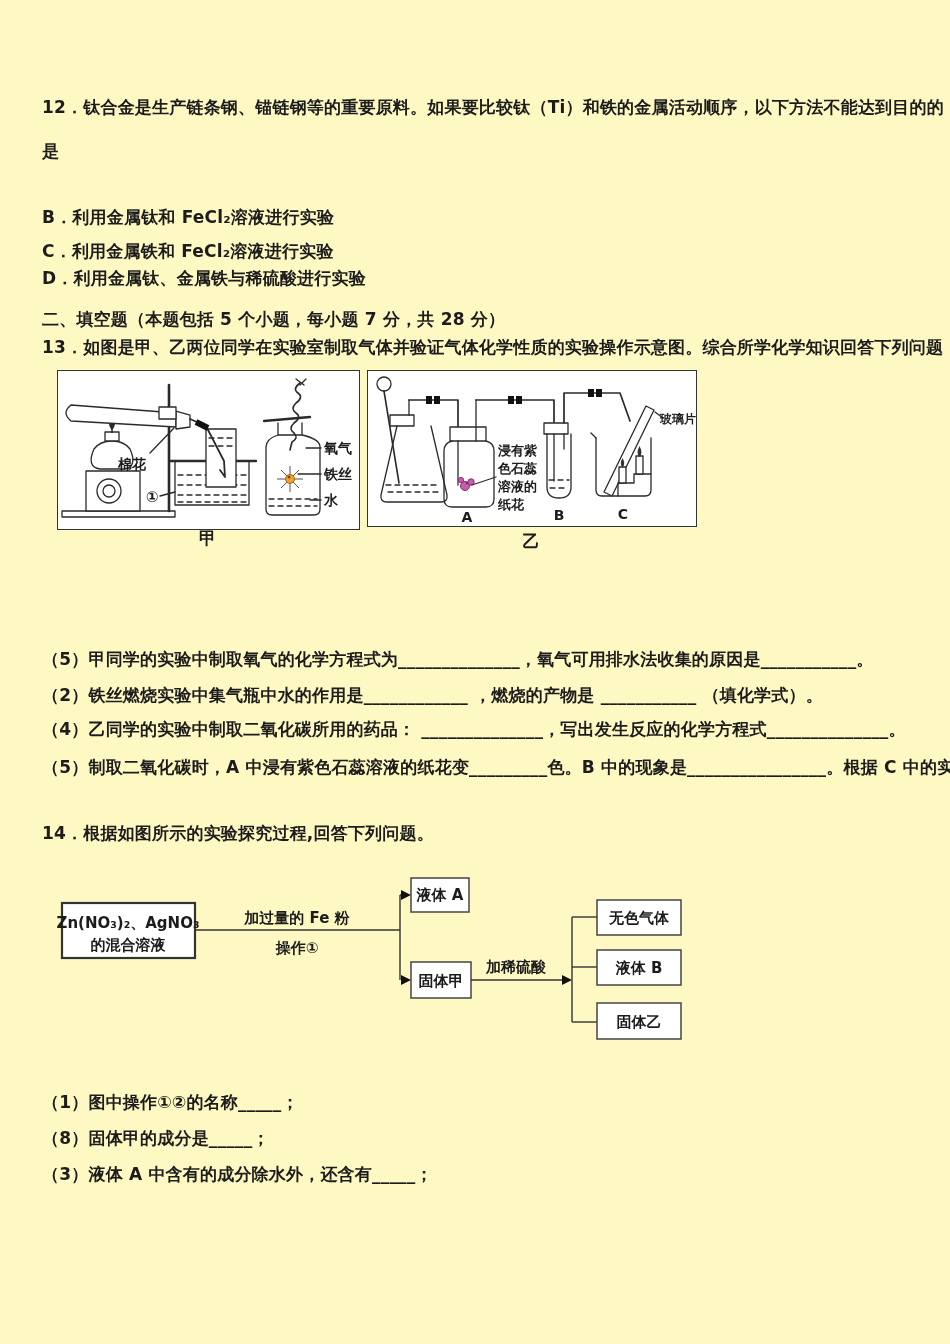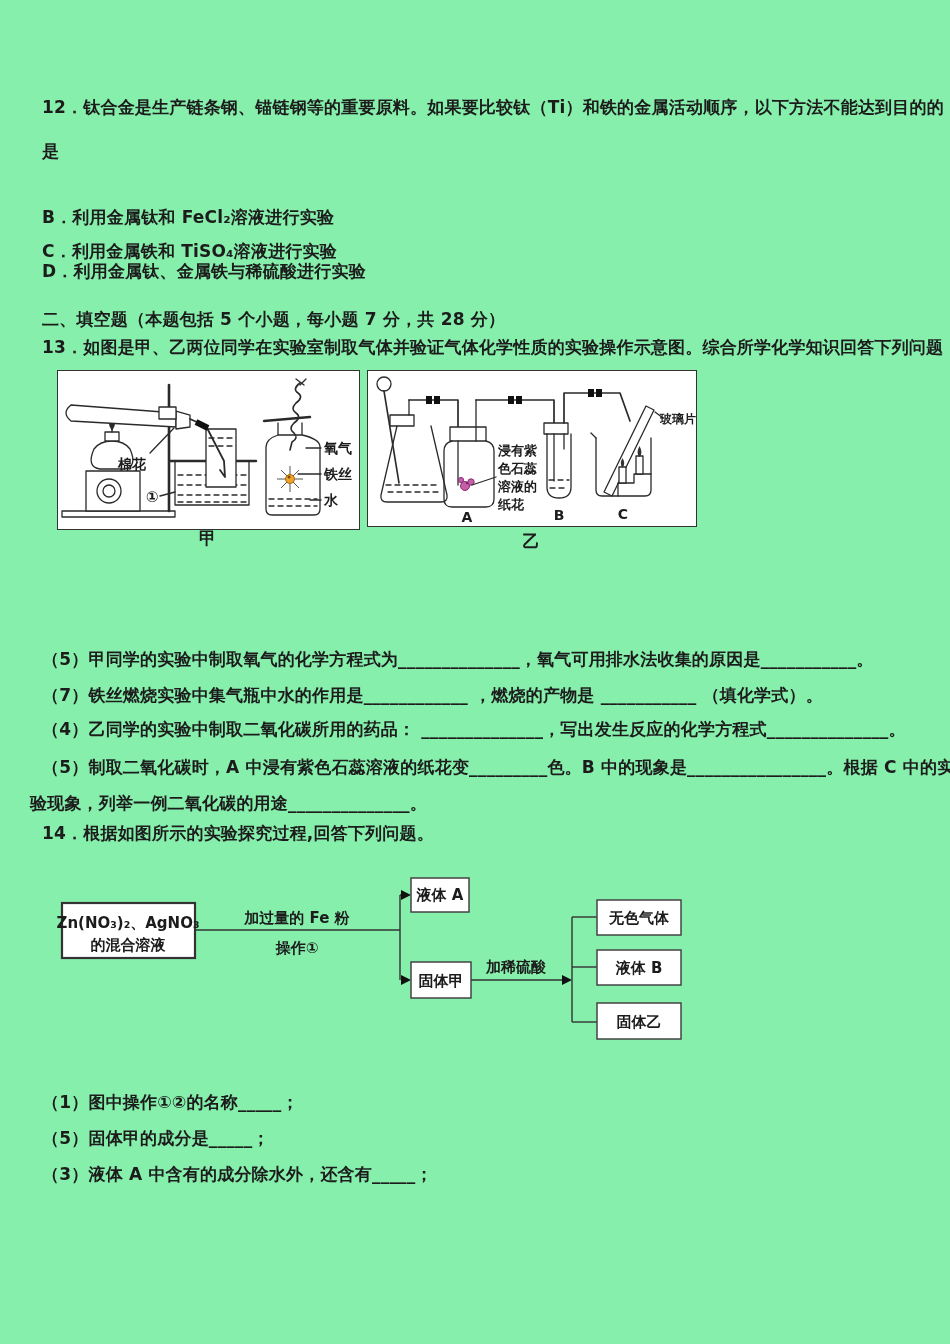--- a/index.html
+++ b/index.html
@@ -1,17 +1,17 @@
 <!DOCTYPE html>
 <html><head>
 <meta charset="utf-8">
 <style>
   html,body { margin:0; padding:0; background:#ffffff; }
   #page {
-    position:relative; width:950px; height:1344px; background:#86efac;
+    position:relative; width:950px; height:1344px; background:#fef9c3;
     font-family:"DejaVu Sans","Liberation Sans",sans-serif;
     color:#1c1c1c; font-weight:700; overflow:hidden;
   }
   .line {
     position:absolute; left:42px; font-size:17px; line-height:22px;
     white-space:nowrap; letter-spacing:0.2px;
   }
   .cont { left:30px; }
   .figbox { position:absolute; border:1.6px solid #333; background:#fff; }
   .figcap { position:absolute; font-size:17px; text-align:center; }
@@ -26,22 +26,22 @@
   .fctext{ font-size:15px; text-anchor:middle; }
 </style>
 </head>
 <body>
 
 <div id="page">
 
   <div class="line" style="top:96px">12．钛合金是生产链条钢、锚链钢等的重要原料。如果要比较钛（Ti）和铁的金属活动顺序，以下方法不能达到目的的</div>
   <div class="line" style="top:140px">是</div>
   <div class="line" style="top:206px">B．利用金属钛和 FeCl₂溶液进行实验</div>
-  <div class="line" style="top:240px">C．利用金属铁和 TiSO₄溶液进行实验</div>
-  <div class="line" style="top:260px">D．利用金属钛、金属铁与稀硫酸进行实验</div>
+  <div class="line" style="top:240px">C．利用金属铁和 FeCl₂溶液进行实验</div>
+  <div class="line" style="top:267px">D．利用金属钛、金属铁与稀硫酸进行实验</div>
 
   <div class="line" style="top:308px">二、填空题（本题包括 5 个小题，每小题 7 分，共 28 分）</div>
   <div class="line" style="top:336px">13．如图是甲、乙两位同学在实验室制取气体并验证气体化学性质的实验操作示意图。综合所学化学知识回答下列问题：</div>
 
   <div class="figbox" style="left:57px; top:370px; width:301px; height:158px">
     <svg viewBox="0 0 301 158" width="301" height="158">
       <g>
         <rect class="stroke fillw" x="4" y="140" width="113" height="6"></rect>
         <line class="stroke" style="stroke-width:2.6" x1="111" y1="14" x2="111" y2="140"></line>
       </g>
@@ -195,24 +195,23 @@
       <g>
         <text x="99" y="151" font-size="14" text-anchor="middle">A</text>
         <text x="191" y="149" font-size="14" text-anchor="middle">B</text>
         <text x="255" y="148" font-size="14" text-anchor="middle">C</text>
       </g>
     </svg>
   </div>
   <div class="figcap" style="left:367px; top:530px; width:328px">乙</div>
 
   <div class="line" style="top:648px">（5）甲同学的实验中制取氧气的化学方程式为______________，氧气可用排水法收集的原因是___________。</div>
-  <div class="line" style="top:684px">（7）铁丝燃烧实验中集气瓶中水的作用是____________ ，燃烧的产物是 ___________ （填化学式）。</div>
+  <div class="line" style="top:684px">（2）铁丝燃烧实验中集气瓶中水的作用是____________ ，燃烧的产物是 ___________ （填化学式）。</div>
   <div class="line" style="top:718px">（4）乙同学的实验中制取二氧化碳所用的药品： ______________，写出发生反应的化学方程式______________。</div>
   <div class="line" style="top:756px">（5）制取二氧化碳时，A 中浸有紫色石蕊溶液的纸花变_________色。B 中的现象是________________。根据 C 中的实</div>
-  <div class="line cont" style="top:792px">验现象，列举一例二氧化碳的用途______________。</div>
 
   <div class="line" style="top:822px">14．根据如图所示的实验探究过程,回答下列问题。</div>
 
   <svg style="position:absolute; left:0; top:860px" viewBox="0 0 950 200" width="950" height="200">
     <g>
       <rect x="62" y="43" width="133" height="55" fill="#fff" stroke="#333" stroke-width="2.2"></rect>
       <text class="fctext" x="128" y="68" font-size="14">Zn(NO₃)₂、AgNO₃</text>
       <text class="fctext" x="128" y="90" font-size="14.5">的混合溶液</text>
     </g>
     <g>
@@ -249,16 +248,16 @@
       <rect class="fcbox" x="597" y="90" width="84" height="35"></rect>
       <text class="fctext" x="639" y="113">液体 B</text>
     </g>
     <g>
       <rect class="fcbox" x="597" y="143" width="84" height="36"></rect>
       <text class="fctext" x="639" y="167">固体乙</text>
     </g>
   </svg>
 
   <div class="line" style="top:1091px">（1）图中操作①②的名称_____；</div>
-  <div class="line" style="top:1127px">（5）固体甲的成分是_____；</div>
+  <div class="line" style="top:1127px">（8）固体甲的成分是_____；</div>
   <div class="line" style="top:1163px">（3）液体 A 中含有的成分除水外，还含有_____；</div>
 
 </div>
 
 </body></html>

